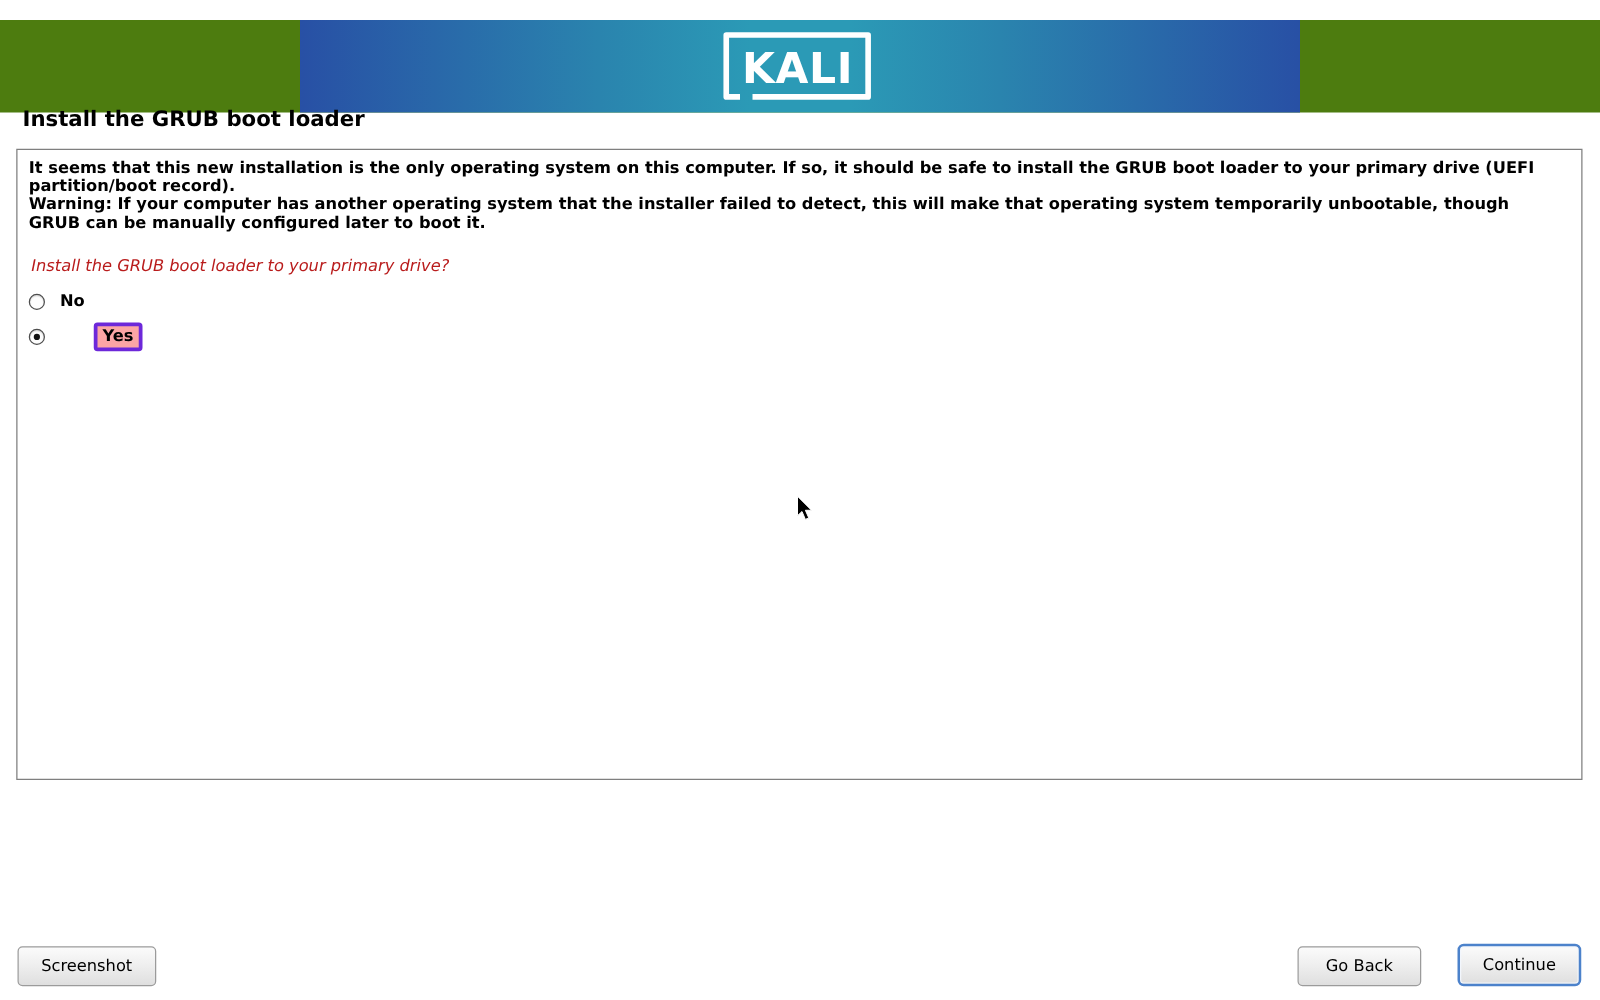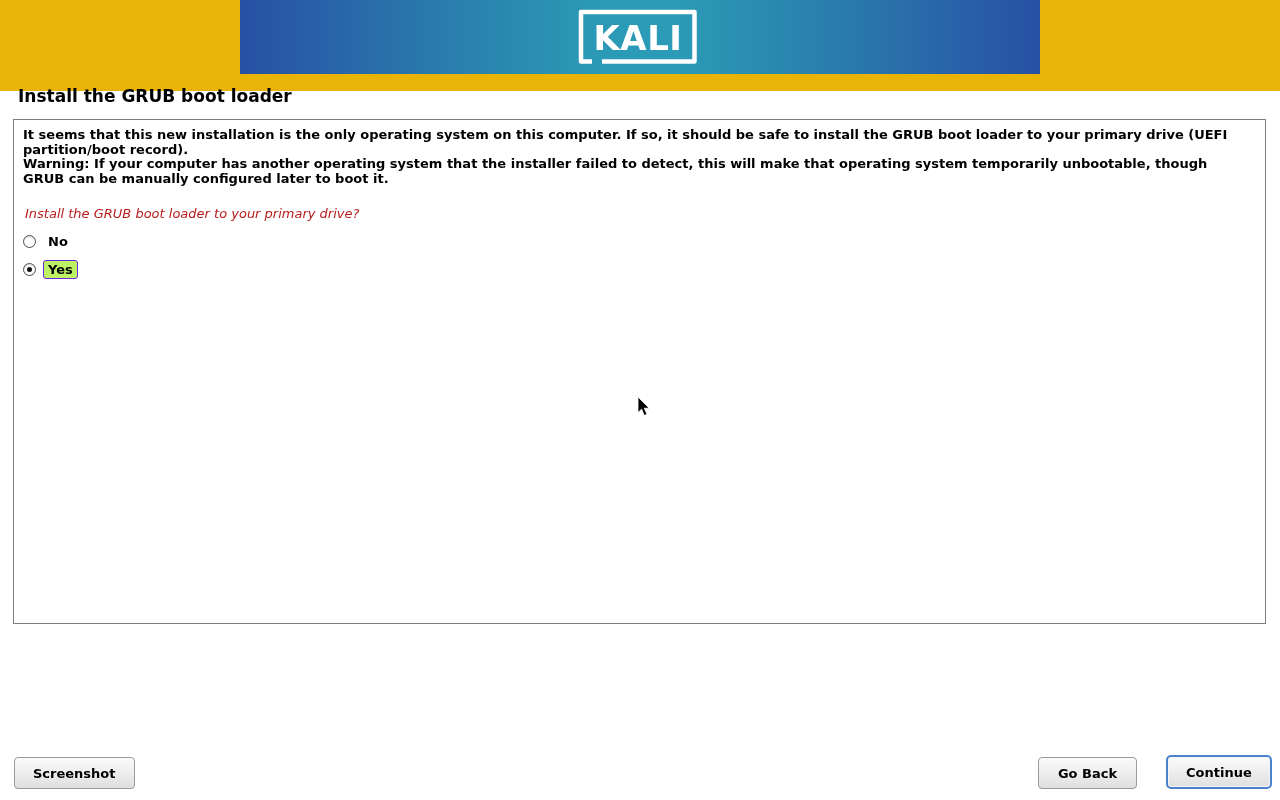--- a/index.html
+++ b/index.html
@@ -1,21 +1,21 @@
 <!DOCTYPE html>
 <html><head>
 <meta charset="utf-8">
 <style>
   * { margin:0; padding:0; box-sizing:border-box; }
   html,body { width:1280px; height:800px; overflow:hidden; background:#fff;
               font-family:"DejaVu Sans", "Liberation Sans", sans-serif; }
   #stage { position:relative; width:1280px; height:800px; background:#fff; }
 
   
-  .banner { position:absolute; left:0; top:0; width:1280px; height:91px; background:#eab308; }
+  .banner { position:absolute; left:0; top:16px; width:1280px; height:74px; background:#4d7c0f; }
   .banner-strip { position:absolute; left:240px; top:0; width:800px; height:74px;
     background:linear-gradient(90deg,#2850a5 0%,#2a84ae 30%,#2b9ab6 45%,#2b9ab6 55%,#2a84ae 70%,#2850a5 100%); }
   .logo-wrap { position:absolute; left:578px; top:9px; width:122px; height:56px; }
 
   
   .page-title { position:absolute; left:18px; top:86px; font-size:17px; font-weight:bold; color:#000; }
 
   
   .content-box { position:absolute; left:13px; top:119px; width:1253px; height:505px;
                  border:1px solid #7f7f7f; background:#fff; }
@@ -29,27 +29,27 @@
   
   .radio-row { position:absolute; left:9px; height:20px; display:flex; align-items:center; gap:7px; cursor:default; }
   .radio-row-no  { top:111px; }
   .radio-row-yes { top:139px; }
   .radio-circle { width:13px; height:13px; border-radius:50%; border:1px solid #4d4d4d;
                   background:#fdfdfd; position:relative; flex:0 0 auto;
                   box-shadow:inset 0 1px 1px rgba(0,0,0,.15); }
   .radio-circle.checked::after { content:""; position:absolute; left:3px; top:3px;
                   width:5px; height:5px; border-radius:50%; background:#111; }
   .radio-label { font-size:13px; font-weight:bold; color:#000; padding:1px 4px; border:1px solid transparent; }
-  .radio-label.focused { background:#bef264; border:1px solid #6d28d9; border-radius:3px; }
+  .radio-label.focused { background:#fca5a5; border:3px solid #6d28d9; border-radius:3px;margin-left:32px; }
 
   
   .btn { position:absolute; height:29px; min-width:99px; padding:15px 18px;
          background:linear-gradient(#fbfbfb,#efefef 45%,#dfdfdf);
          border:1px solid #9b9b9b; border-radius:4px;
-         font-family:inherit; font-size:13px; font-weight:bold; color:#000;
+         font-family:inherit; font-size:13px; font-weight:normal; color:#000;
          display:flex; align-items:center; justify-content:center; cursor:default; }
   .btn-screenshot { left:14px; top:757px; }
   .btn-goback    { left:1038px; top:757px; }
   .btn-continue  { left:1166px; top:755px; height:24px;
                    border:2px solid #4c82cb; box-shadow:inset 0 0 0 1px #f2f6fc; border-radius:5px; }
 
   
   .cursor { position:absolute; left:637px; top:396px; width:14px; height:22px; pointer-events:none; }
 </style>
 </head>

